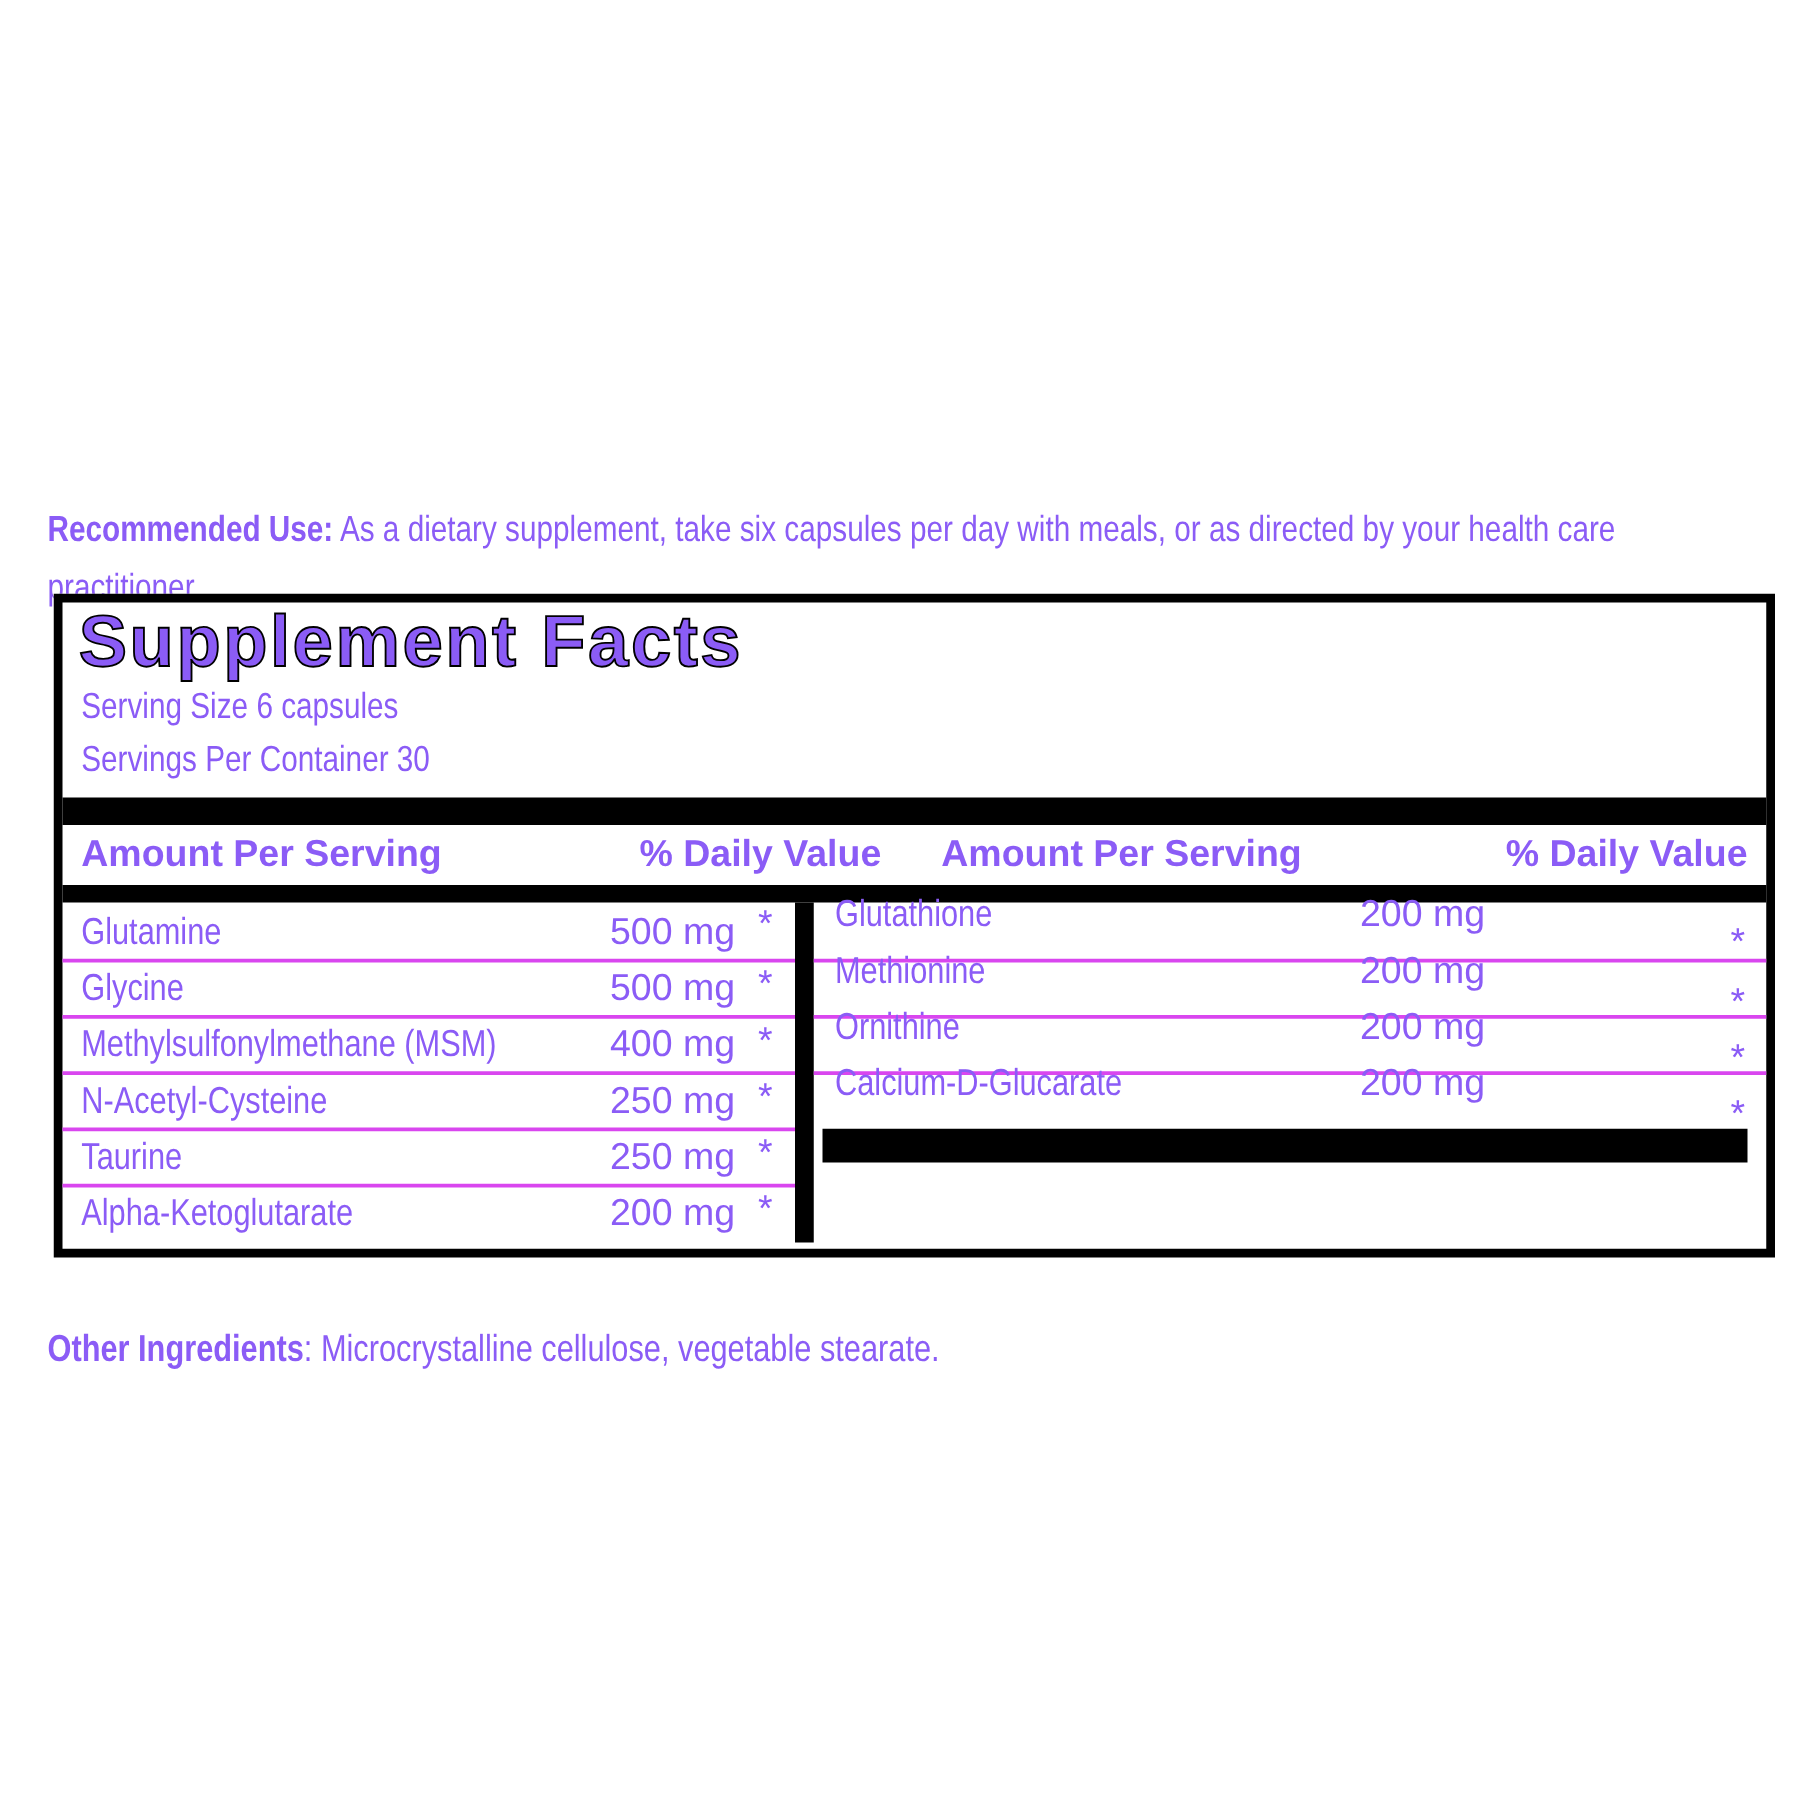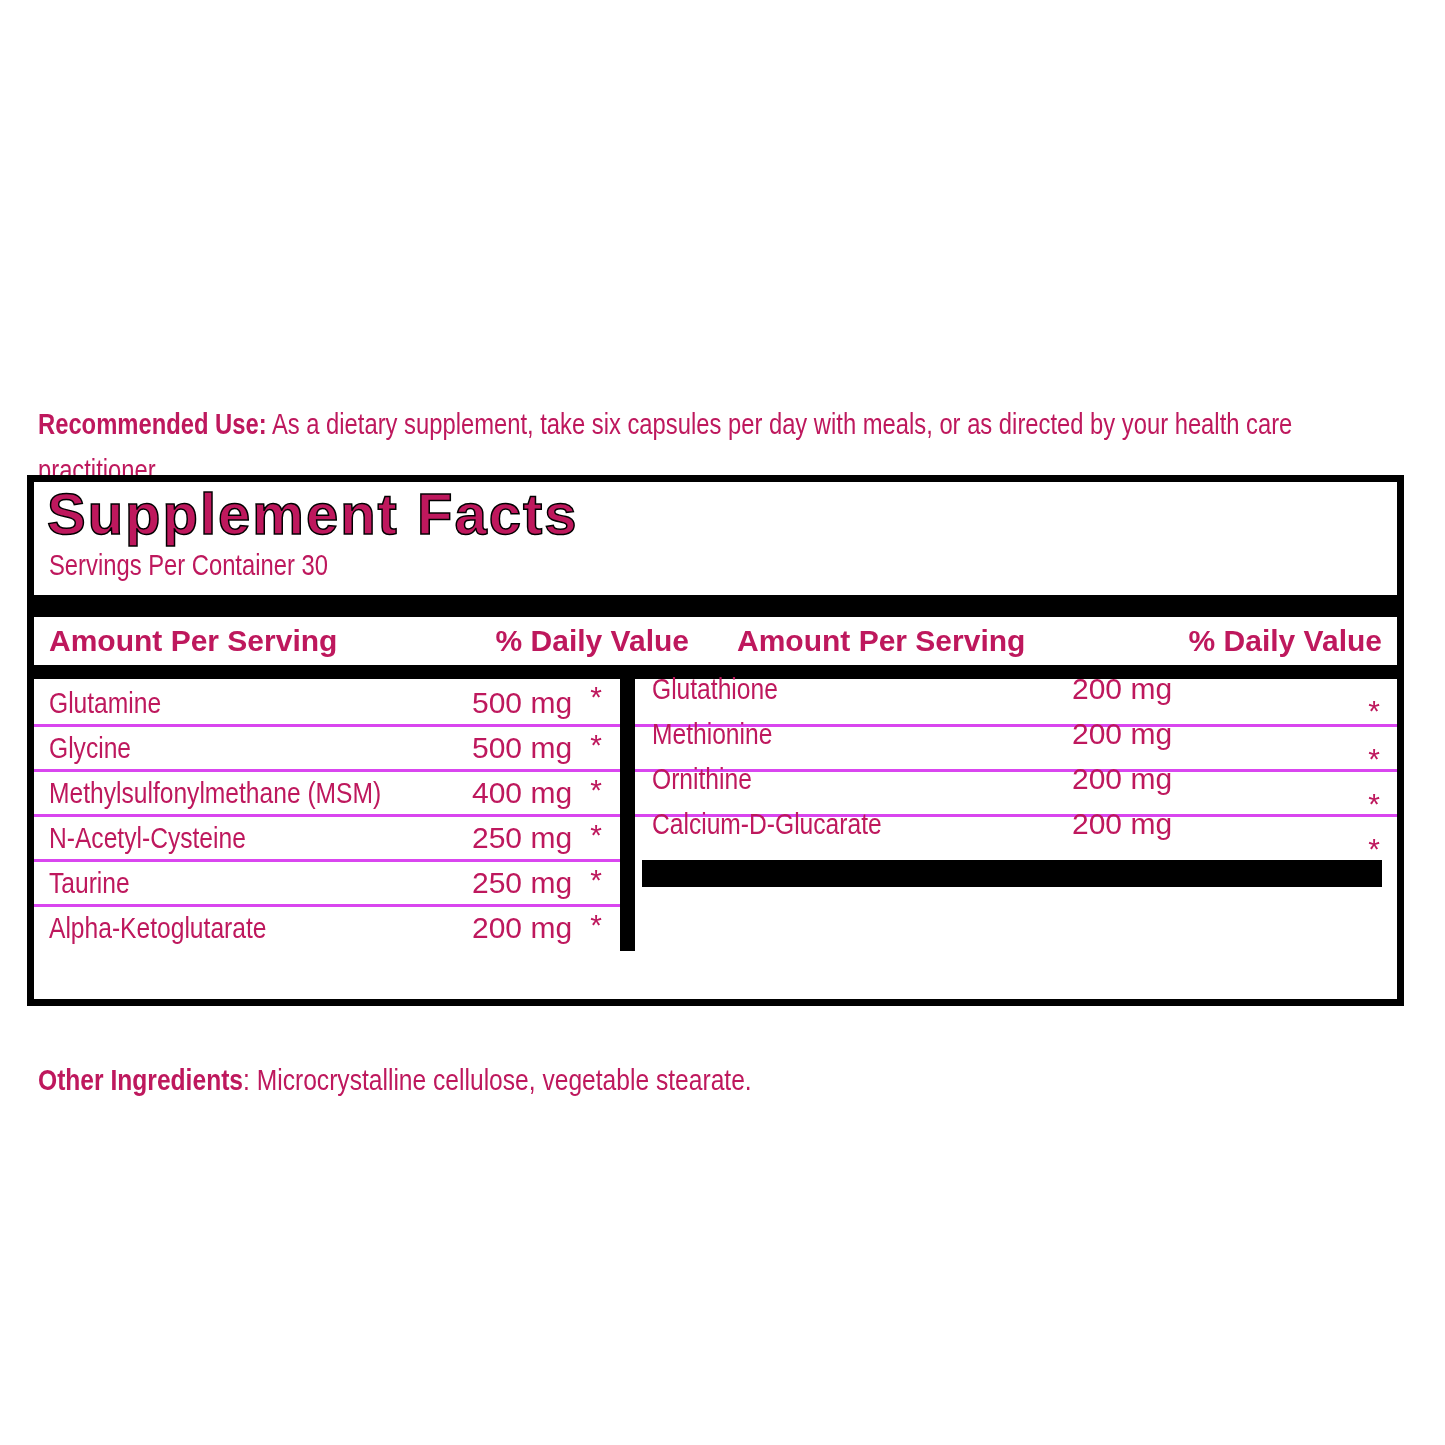--- a/index.html
+++ b/index.html
@@ -1,32 +1,32 @@
 <!DOCTYPE html>
 <html><head>
 <meta charset="utf-8">
 <style>
   html,body{margin:0;padding:0;background:#ffffff;}
   .page{
     position:relative;width:1445px;height:1445px;background:#ffffff;
-    color:#be185d;font-family:"Liberation Sans", sans-serif;overflow:hidden;
+    color:#8b5cf6;font-family:"Liberation Sans", sans-serif;overflow:hidden;
   }
   .cond{transform:scaleX(0.82);transform-origin:0 50%;display:inline-block;white-space:nowrap;}
 
   
   .intro{
     position:absolute;left:38px;top:372px;width:1670px;
     transform:scaleX(0.82);transform-origin:0 0;
     font-size:29px;line-height:46px;
   }
   .intro .lbl{font-weight:bold;}
 
   
   .facts{
-    position:absolute;left:27px;top:475px;width:1377px;height:531px;
+    position:absolute;left:43px;top:475px;width:1377px;height:531px;
     border:7px solid #000;box-sizing:border-box;background:#fff;
   }
   .sf-title{
     margin:2px 0 0 13px;font-size:58px;line-height:60px;font-weight:bold;
     letter-spacing:2px;-webkit-text-stroke:1.5px #000;white-space:nowrap;
   }
   .serv{margin-left:15px;font-size:29px;line-height:43px;}
 
   .bar{background:#000;}
   .bar-top{height:22px;margin-top:8px;}
@@ -68,20 +68,21 @@
 </style>
 </head>
 <body>
 
 <div class="page">
 
   <p class="intro"><span class="lbl">Recommended Use:</span><span> As a dietary supplement, take six capsules per day with meals, or as directed by your health care practitioner.</span></p>
 
   <div class="facts">
     <div class="sf-title">Supplement Facts</div>
+    <div class="serv"><span class="cond">Serving Size 6 capsules</span></div>
     <div class="serv"><span class="cond">Servings Per Container 30</span></div>
 
     <div class="bar bar-top"></div>
 
     <div class="hdr-row">
       <div class="hdr-left">
         <span class="hdr">Amount Per Serving</span>
         <span class="hdr">% Daily Value</span>
       </div>
       <div class="hdr-gap"></div>

